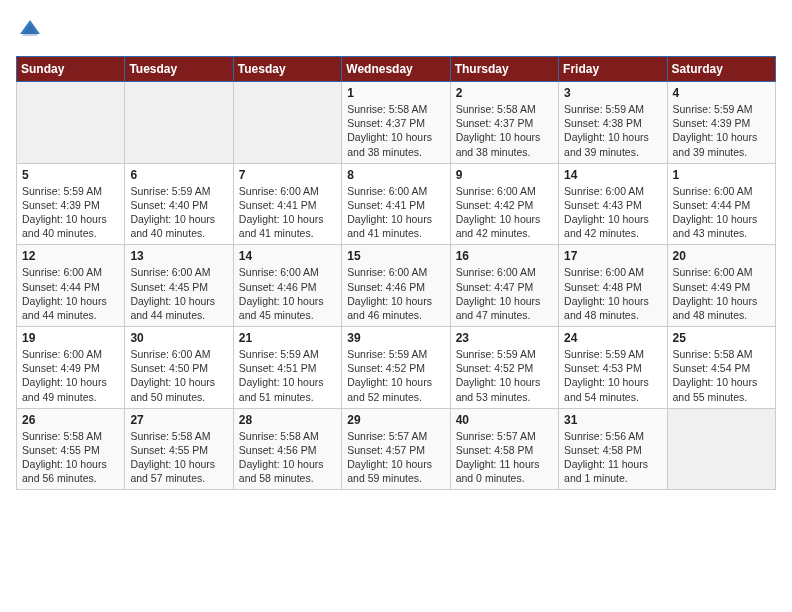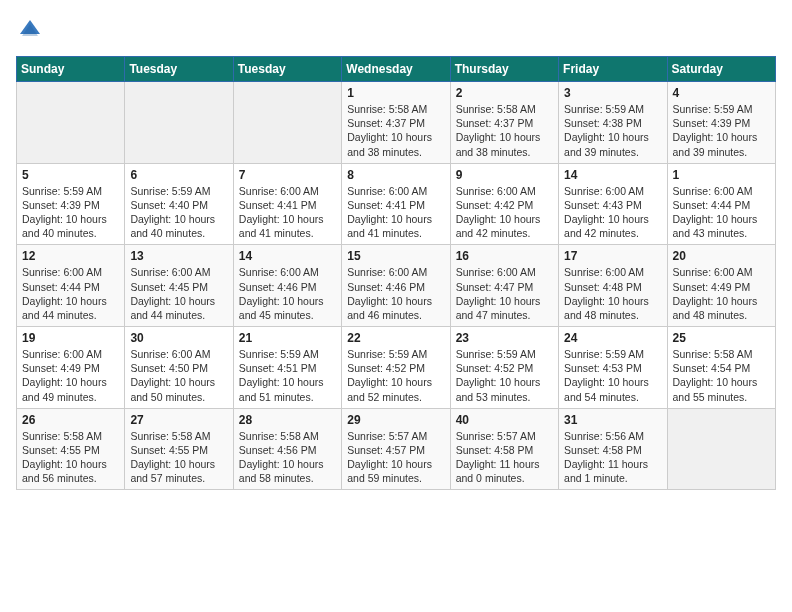--- a/index.html
+++ b/index.html
@@ -32,21 +32,21 @@
     .location-title {
       font-size: 16px;
       color: #444;
     }
     .calendar-table {
       width: 100%;
       border-collapse: collapse;
       font-size: 11px;
     }
     .calendar-table th {
-      background-color: #0f766e;
+      background-color: #7f1d1d;
       color: #fff;
       padding: 5px 4px;
       text-align: left;
       font-size: 12px;
       border: 1px solid #2e6aab;
     }
     .calendar-table td {
       border: 1px solid #ccc;
       vertical-align: top;
       padding: 4px 5px;
@@ -271,21 +271,21 @@
 and 50 minutes.</div>
         </td>
         <td>
           <span class="day-number">21</span>
           <div class="day-info" style="white-space: pre-line;">Sunrise: 5:59 AM
 Sunset: 4:51 PM
 Daylight: 10 hours
 and 51 minutes.</div>
         </td>
         <td>
-          <span class="day-number">22</span>
+          <span class="day-number">39</span>
           <div class="day-info" style="white-space: pre-line;">Sunrise: 5:59 AM
 Sunset: 4:52 PM
 Daylight: 10 hours
 and 52 minutes.</div>
         </td>
         <td>
           <span class="day-number">23</span>
           <div class="day-info" style="white-space: pre-line;">Sunrise: 5:59 AM
 Sunset: 4:52 PM
 Daylight: 10 hours

